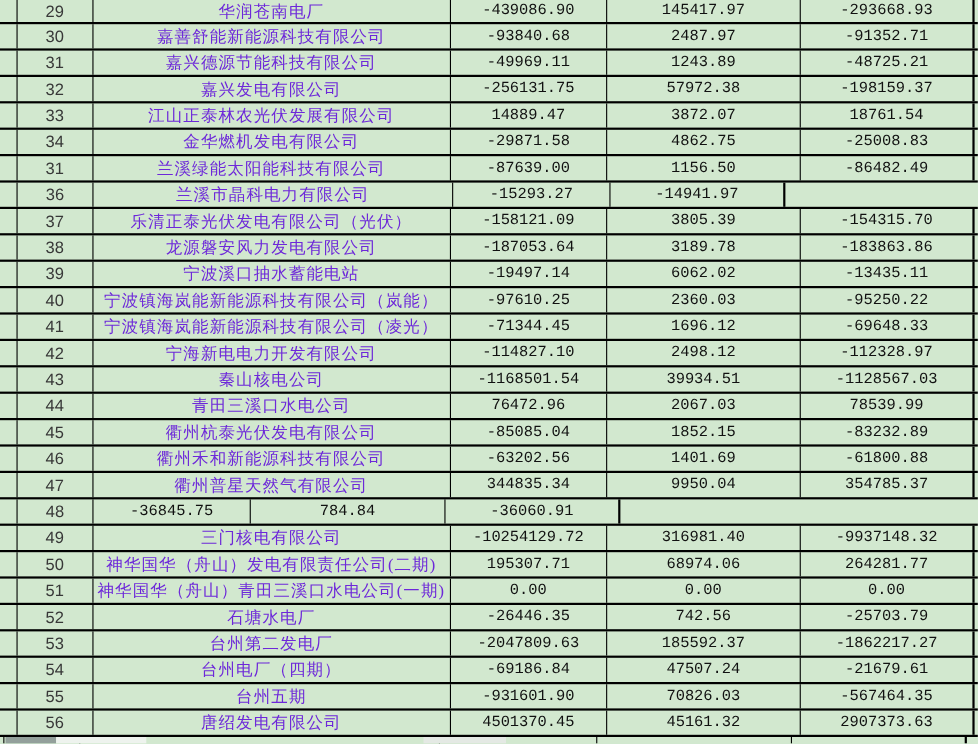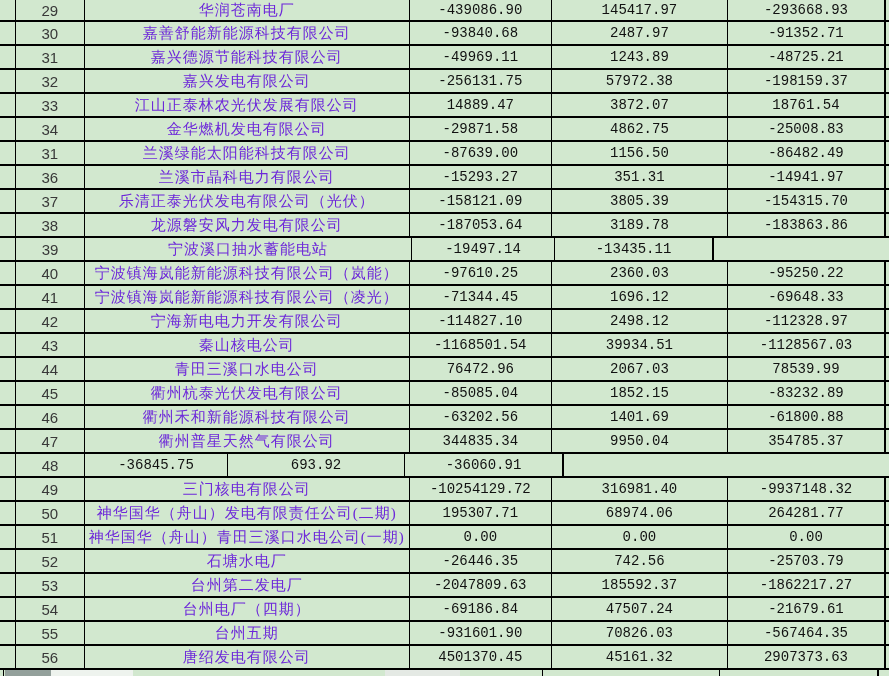--- a/index.html
+++ b/index.html
@@ -100,21 +100,20 @@
     <div class="cell c-v1 num">-87639.00</div>
     <div class="cell c-v2 num">1156.50</div>
     <div class="cell c-v3 num">-86482.49</div>
     <div class="cell c-right"></div>
   </div>
       <div class="row">
     <div class="cell c-edge"></div>
     <div class="cell c-no">36</div>
     <div class="cell c-name">兰溪市晶科电力有限公司</div>
     <div class="cell c-v1 num">-15293.27</div>
-    <div class="cell c-v2 num">351.31</div>
     <div class="cell c-v3 num">-14941.97</div>
     <div class="cell c-right"></div>
   </div>
       <div class="row">
     <div class="cell c-edge"></div>
     <div class="cell c-no">37</div>
     <div class="cell c-name">乐清正泰光伏发电有限公司（光伏）</div>
     <div class="cell c-v1 num">-158121.09</div>
     <div class="cell c-v2 num">3805.39</div>
     <div class="cell c-v3 num">-154315.70</div>
@@ -127,20 +126,21 @@
     <div class="cell c-v1 num">-187053.64</div>
     <div class="cell c-v2 num">3189.78</div>
     <div class="cell c-v3 num">-183863.86</div>
     <div class="cell c-right"></div>
   </div>
       <div class="row">
     <div class="cell c-edge"></div>
     <div class="cell c-no">39</div>
     <div class="cell c-name">宁波溪口抽水蓄能电站</div>
     <div class="cell c-v1 num">-19497.14</div>
+    <div class="cell c-v2 num">6062.02</div>
     <div class="cell c-v3 num">-13435.11</div>
     <div class="cell c-right"></div>
   </div>
       <div class="row">
     <div class="cell c-edge"></div>
     <div class="cell c-no">40</div>
     <div class="cell c-name">宁波镇海岚能新能源科技有限公司（岚能）</div>
     <div class="cell c-v1 num">-97610.25</div>
     <div class="cell c-v2 num">2360.03</div>
     <div class="cell c-v3 num">-95250.22</div>
@@ -206,21 +206,21 @@
     <div class="cell c-name">衢州普星天然气有限公司</div>
     <div class="cell c-v1 num">344835.34</div>
     <div class="cell c-v2 num">9950.04</div>
     <div class="cell c-v3 num">354785.37</div>
     <div class="cell c-right"></div>
   </div>
       <div class="row">
     <div class="cell c-edge"></div>
     <div class="cell c-no">48</div>
     <div class="cell c-v1 num">-36845.75</div>
-    <div class="cell c-v2 num">693.92</div>
+    <div class="cell c-v2 num">784.84</div>
     <div class="cell c-v3 num">-36060.91</div>
     <div class="cell c-right"></div>
   </div>
       <div class="row">
     <div class="cell c-edge"></div>
     <div class="cell c-no">49</div>
     <div class="cell c-name">三门核电有限公司</div>
     <div class="cell c-v1 num">-10254129.72</div>
     <div class="cell c-v2 num">316981.40</div>
     <div class="cell c-v3 num">-9937148.32</div>

